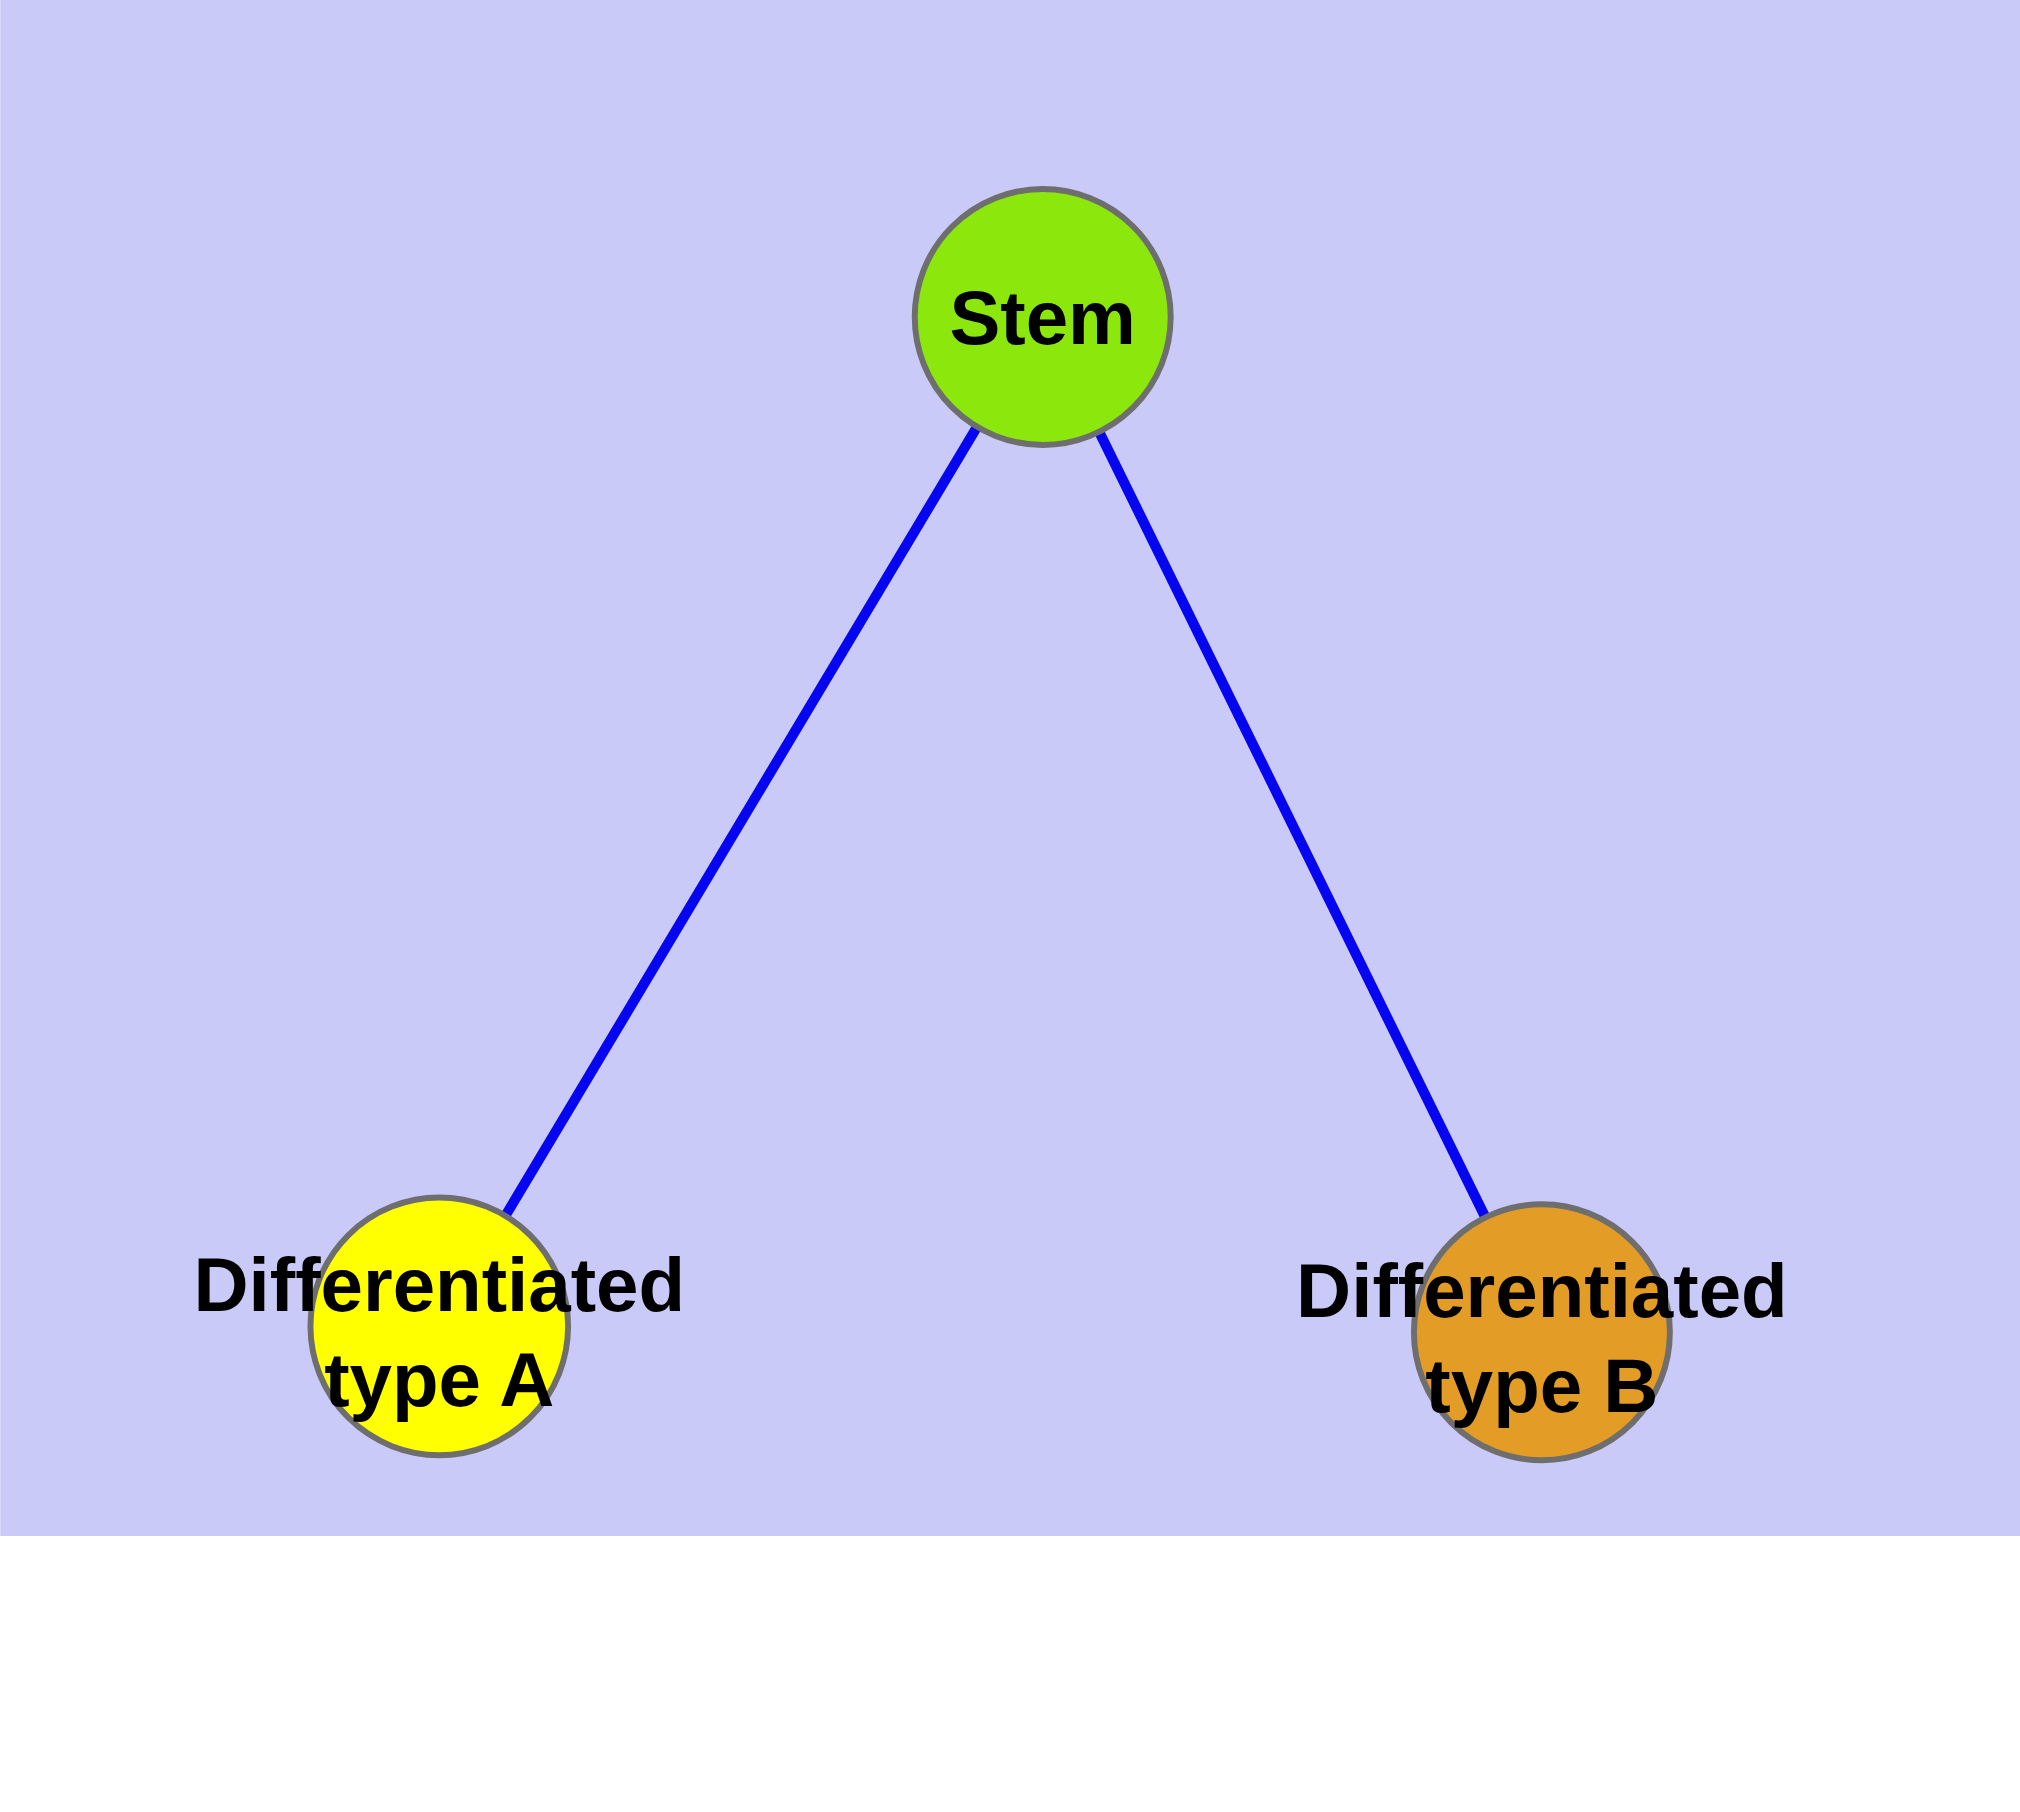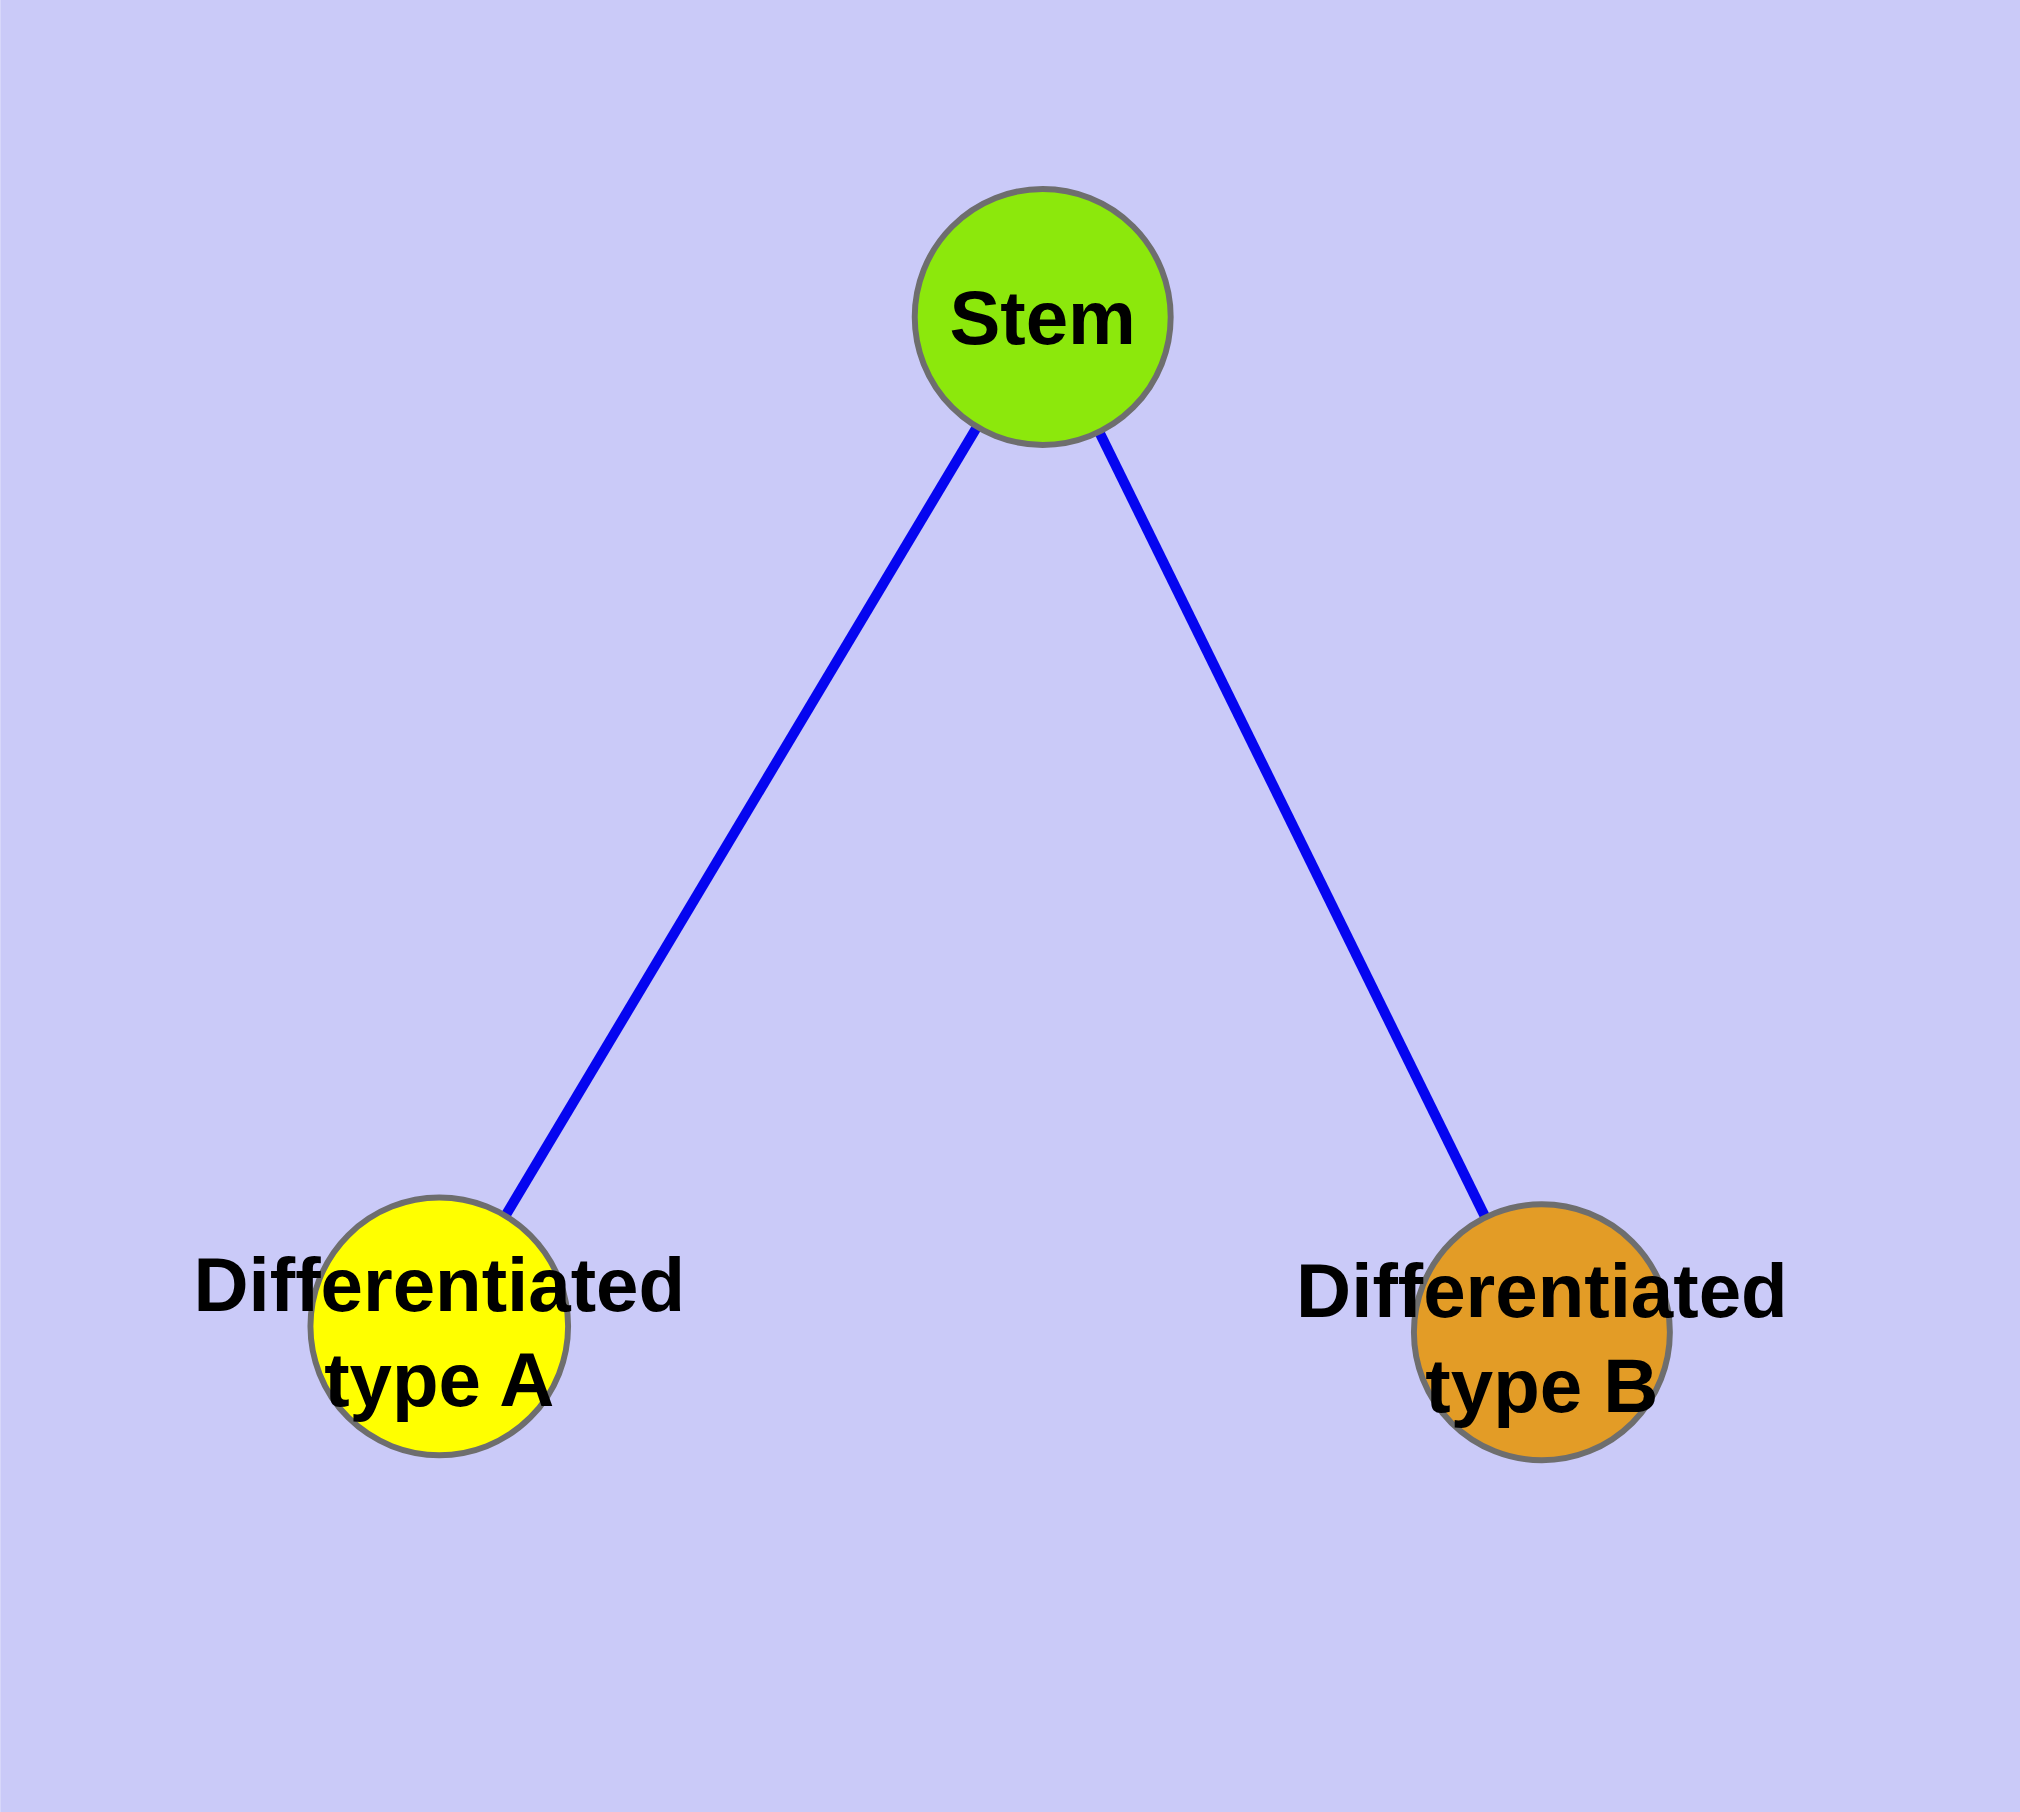--- a/index.html
+++ b/index.html
@@ -4,21 +4,21 @@
 <style>
   
   html, body {
     margin: 0;
     padding: 0;
     background: #ffffff;
   }
   .canvas {
     position: relative;
     width: 2021px;
-    height: 1812px;
+    height: 1536px;
     overflow: hidden;
   }
   svg {
     display: block;
   }
   .node-circle {
     stroke-width: 7;
   }
   .edge-line {
     stroke-width: 12;

